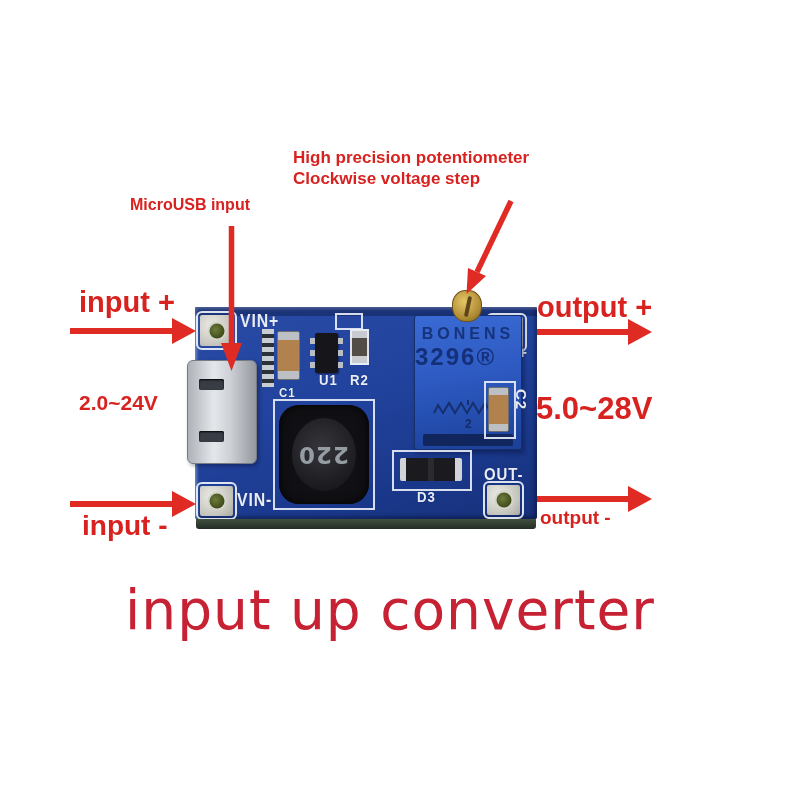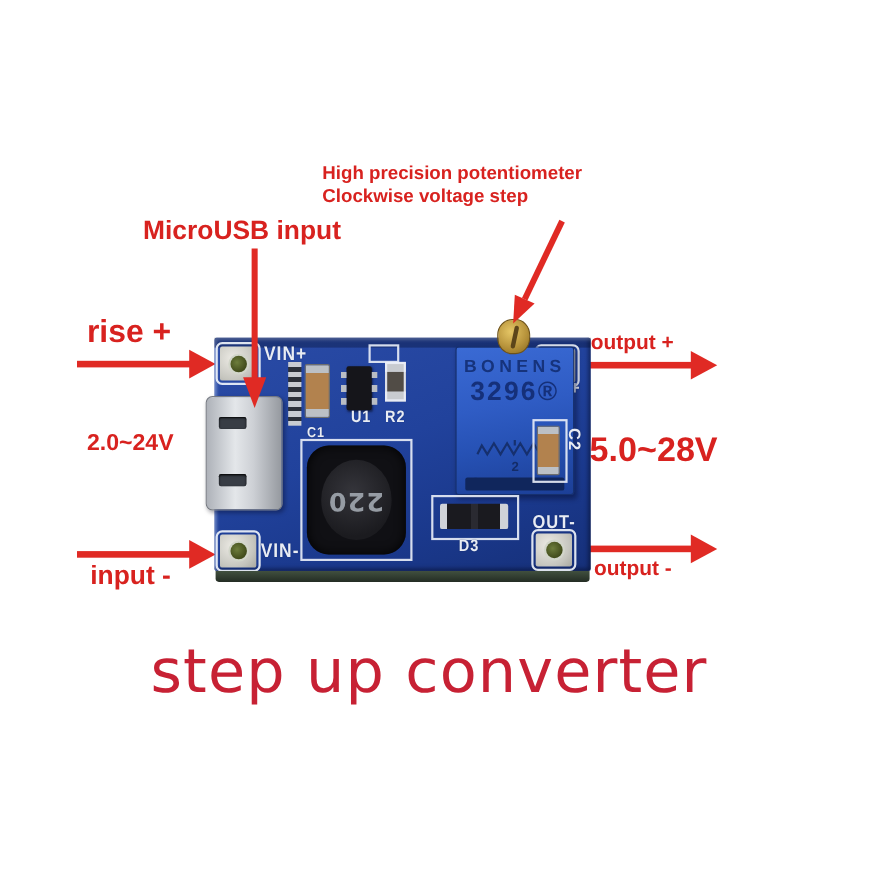--- a/index.html
+++ b/index.html
@@ -58,21 +58,21 @@
        background:linear-gradient(180deg,#bcc0c5 0 16%,#b2824e 16% 84%,#bcc0c5 84%);}
   .ic{position:absolute;background:#15151a;border-radius:2px;box-shadow:1px 1px 2px rgba(0,0,15,.5);}
   .ic-pins{position:absolute;top:5px;bottom:5px;width:5px;
            background:repeating-linear-gradient(180deg,#b9bdc4 0 6px,transparent 6px 12px);}
 
   .pot{position:absolute;left:176px;top:8px;width:106px;height:133px;border-radius:3px;
        background:linear-gradient(170deg,#3a6ad4 0%,#2f5cc4 40%,#2651b4 65%,#1c3f97 100%);
        border:1px solid #16306e;box-shadow:2px 3px 5px rgba(0,5,30,.4);margin-left:43px;}
   .pot-brand{position:absolute;left:0;right:0;top:9px;text-align:center;font-size:16px;
              font-weight:bold;letter-spacing:4px;color:#16337c;}
-  .pot-model{position:absolute;left:0;right:0;top:27px;text-align:center;font-size:24px;
+  .pot-model{position:absolute;left:0;right:0;top:27px;font-size:24px;
              font-weight:bold;letter-spacing:2px;color:#15307a;}
   .pot-cw{position:absolute;font-size:12px;font-weight:bold;color:#142c68;letter-spacing:1px;}
   .pot-band{position:absolute;left:8px;right:8px;bottom:3px;height:12px;background:#10265c;
             border-radius:2px;}
   .pot-screw{position:absolute;left:257px;top:-17px;width:28px;height:30px;border-radius:45%;
              background:radial-gradient(circle at 40% 35%,#e5c666,#b8943c 55%,#876820);
              border:1px solid #6d521a;}
   .pot-screw::after{content:"";position:absolute;left:46%;top:15%;width:4px;height:70%;
                     background:#5c451a;transform:rotate(12deg);border-radius:2px;}
 
@@ -96,29 +96,29 @@
 </head>
 <body>
 
 <div class="canvas">
 
   <div class="pot-note">
     <div>High precision potentiometer</div>
     <div>Clockwise voltage step</div>
   </div>
 
-  <div class="ann" style="left:130px;top:196px;font-size:24px;">MicroUSB input</div>
-
-  <div class="ann" style="left:79px;top:286px;font-size:29px;">rise +</div>
+  <div class="ann" style="left:130px;top:196px;font-size:16px;">MicroUSB input</div>
+
+  <div class="ann" style="left:79px;top:286px;font-size:29px;">input +</div>
   <div class="harrow" style="left:70px;top:328px;width:103px;"></div>
   <div class="ann" style="left:79px;top:391px;font-size:21px;">2.0~24V</div>
   <div class="harrow" style="left:70px;top:501px;width:103px;"></div>
-  <div class="ann" style="left:82px;top:510px;font-size:24px;">input -</div>
-
-  <div class="ann" style="left:537px;top:301px;font-size:19px;">output +</div>
+  <div class="ann" style="left:82px;top:510px;font-size:28px;">input -</div>
+
+  <div class="ann" style="left:537px;top:291px;font-size:29px;">output +</div>
   <div class="harrow" style="left:532px;top:329px;width:97px;"></div>
   <div class="ann" style="left:536px;top:391px;font-size:31px;">5.0~28V</div>
   <div class="harrow" style="left:532px;top:496px;width:97px;"></div>
   <div class="ann" style="left:540px;top:507px;font-size:19px;">output -</div>
 
   <div class="board">
 
     <div class="pad" style="left:5px;top:8px;"></div>
     <div class="pad" style="left:5px;top:179px;height:30px;"></div>
     <div class="pad" style="left:295px;top:10px;"></div>
@@ -187,14 +187,14 @@
     <g>
       <line x1="231.5" y1="226" x2="231.5" y2="346" stroke="#e02a24" stroke-width="5.5"></line>
       <polygon points="221,343 242,343 231.5,371" fill="#e02a24"></polygon>
     </g>
     <g>
       <line x1="511" y1="201" x2="477" y2="272" stroke="#e02a24" stroke-width="5.5"></line>
       <polygon points="468,268 486,276 466.5,294" fill="#e02a24"></polygon>
     </g>
   </svg>
 
-  <div class="title">step up converter</div>
+  <div class="title">input up converter</div>
 </div>
 
 </body></html>

